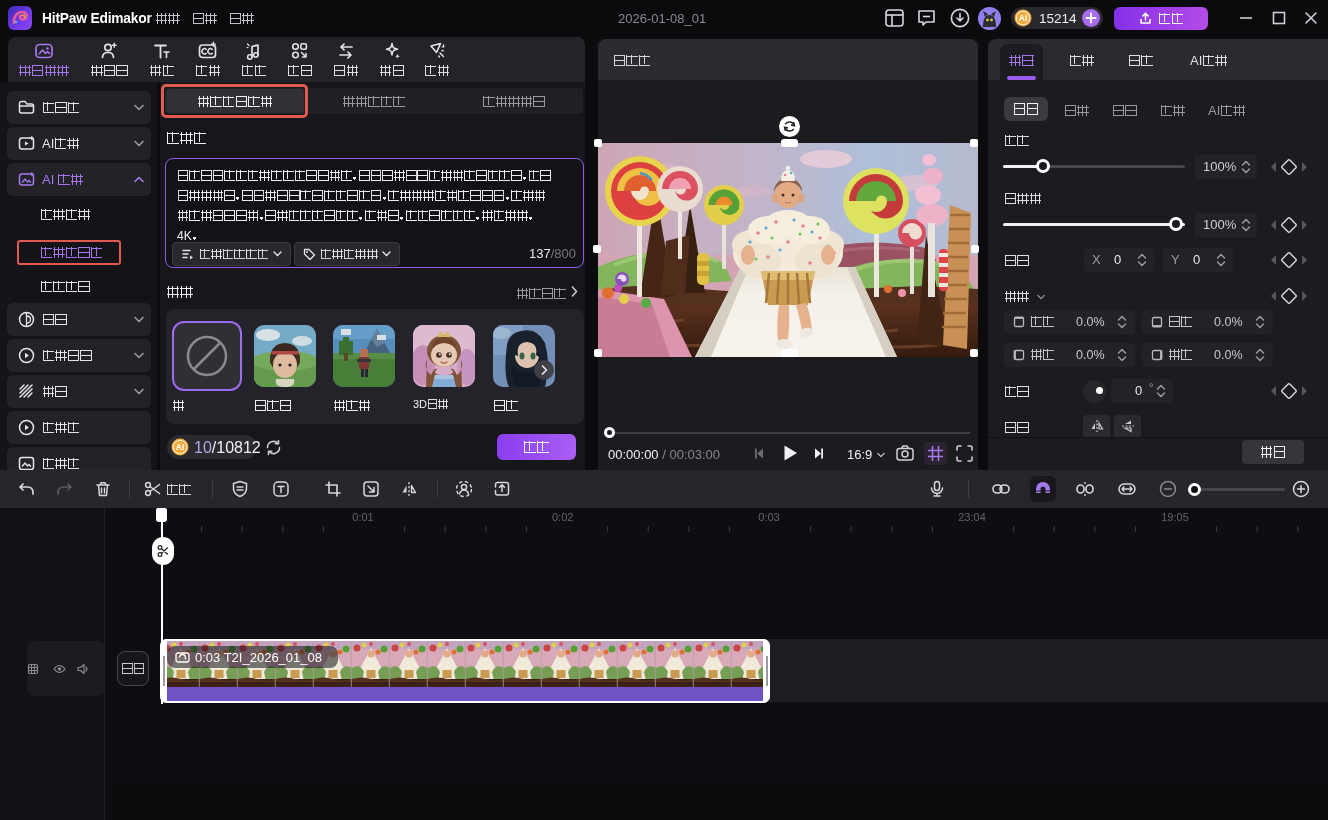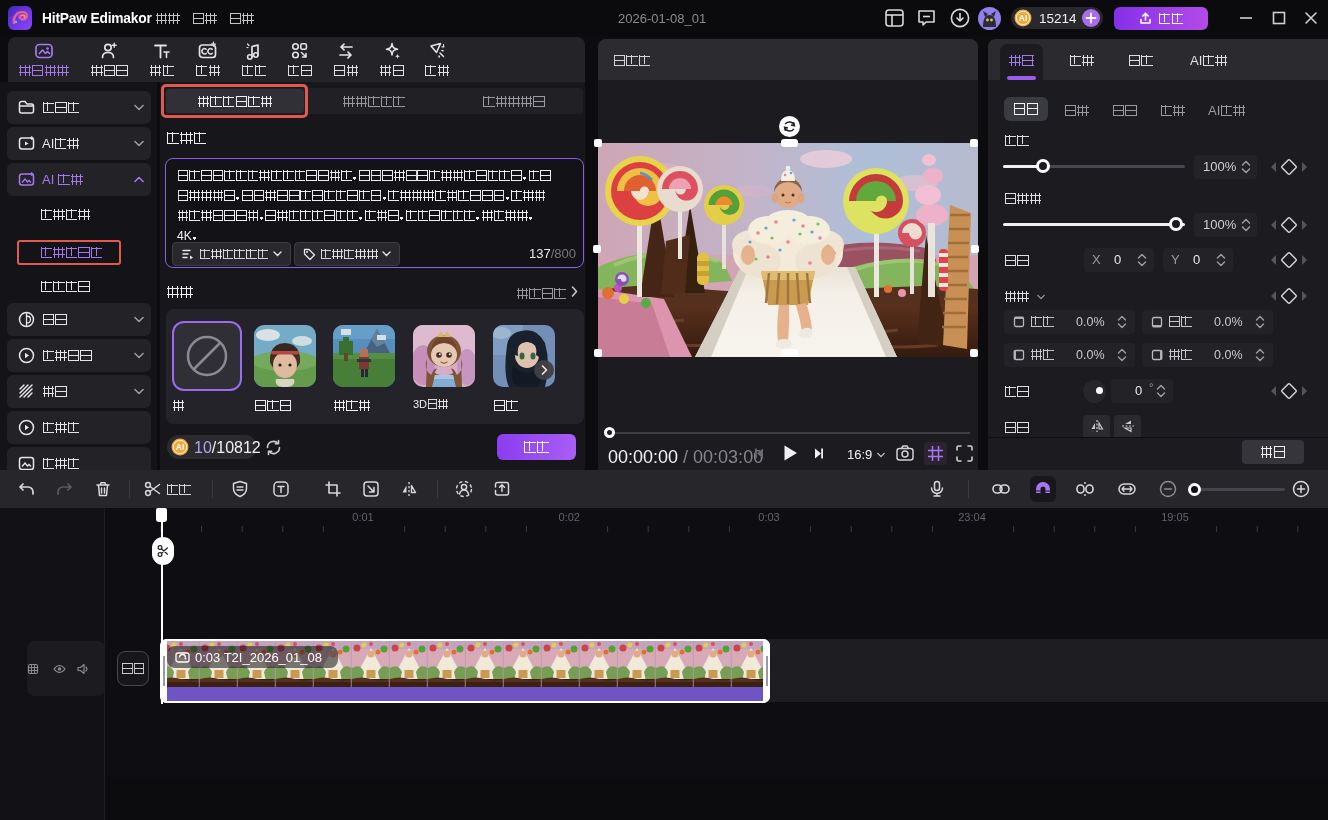--- a/index.html
+++ b/index.html
@@ -523,21 +523,21 @@
 <div class="abs" style="left:781px;top:139px;width:17px;height:8px;background:#fff;border-radius:3px"></div>
 <div class="abs" style="left:781px;top:349px;width:17px;height:8px;background:#fff;border-radius:3px"></div>
 <div class="abs" style="left:779px;top:116px;width:21px;height:21px;border-radius:50%;background:#fff">
     <svg width="21" height="21" viewBox="0 0 21 21">
       <path d="M6.2 8.2 a5 5 0 0 1 9 1.5 M14.8 12.8 a5 5 0 0 1 -9 -1.5" fill="none" stroke="#222" stroke-width="1.5"></path>
       <path d="M14.6 6.2 l.8 3.6 -3.4-.9 M6.4 14.8 l-.8-3.6 3.4 .9" fill="none" stroke="#222" stroke-width="1.5"></path>
     </svg>
   </div>
 <div class="abs" style="left:606px;top:432px;width:364px;height:2px;background:#3f3f45"></div>
 <div class="abs" style="left:604px;top:427px;width:11px;height:11px;border-radius:50%;background:#1b1b20;border:3px solid #fff"></div>
-<div class="abs" style="left:608px;top:447px;font-size:18px;color:#f0f0f2">00:00:00 <span style="color:#85858b">/ 00:03:00</span></div>
+<div class="abs" style="left:608px;top:447px;font-size:13px;color:#f0f0f2">00:00:00 <span style="color:#85858b">/ 00:03:00</span></div>
 <svg class="abs" style="left:753px;top:447px" width="13" height="13" viewBox="0 0 13 13">
     <path d="M10 1.5 L4 6.5 L10 11.5 Z" fill="#6a6a70"></path>
     <rect x="2" y="1.5" width="1.8" height="10" fill="#6a6a70"></rect>
   </svg>
 <svg class="abs" style="left:782px;top:444px" width="17" height="18" viewBox="0 0 17 18">
     <path d="M2.5 1.5 L15 9 L2.5 16.5 Z" fill="#f0f0f2"></path>
   </svg>
 <svg class="abs" style="left:812px;top:447px" width="13" height="13" viewBox="0 0 13 13">
     <path d="M3 1.5 L9 6.5 L3 11.5 Z" fill="#f0f0f2"></path>
     <rect x="9.2" y="1.5" width="1.8" height="10" fill="#f0f0f2"></rect>
@@ -794,21 +794,21 @@
     </svg>
     <div class="abs" style="left:1188px;top:18px;width:97px;height:3px;background:#46464c;border-radius:2px"></div>
     <div class="abs" style="left:1188px;top:13px;width:13px;height:13px;border-radius:50%;background:#0e0e12;border:3.5px solid #fff"></div>
     <svg class="abs" style="left:1292px;top:10px" width="18" height="18" viewBox="0 0 18 18">
       <circle cx="9" cy="9" r="7.5" fill="none" stroke="#d8d8dc" stroke-width="1.5"></circle>
       <path d="M5.5 9 h7 M9 5.5 v7" stroke="#d8d8dc" stroke-width="1.5" stroke-linecap="round"></path>
     </svg>
   </div>
 <div class="abs" style="left:0;top:508px;width:1328px;height:269px;background:#0e0e12">
     <div class="abs" style="left:349px;top:3px;width:28px;text-align:center;font-size:11px;color:#62626a">0:01</div>
-    <div class="abs" style="left:552px;top:3px;width:28px;text-align:right;font-size:11px;color:#62626a">0:02</div>
+    <div class="abs" style="left:552px;top:3px;width:28px;text-align:left;font-size:11px;color:#62626a">0:02</div>
     <div class="abs" style="left:755px;top:3px;width:28px;text-align:center;font-size:11px;color:#62626a">0:03</div>
     <div class="abs" style="left:958px;top:3px;width:28px;text-align:center;font-size:11px;color:#62626a">23:04</div>
     <div class="abs" style="left:1161px;top:3px;width:28px;text-align:center;font-size:11px;color:#62626a">19:05</div>
     <svg class="abs" style="left:0;top:0" width="1328" height="26" viewBox="0 0 1328 26">
       <rect x="160.5" y="18" width="1" height="6" fill="#3a3a42"></rect>
       <rect x="201.1" y="18" width="1" height="6" fill="#3a3a42"></rect>
       <rect x="241.7" y="18" width="1" height="6" fill="#3a3a42"></rect>
       <rect x="282.3" y="18" width="1" height="6" fill="#3a3a42"></rect>
       <rect x="322.9" y="18" width="1" height="6" fill="#3a3a42"></rect>
       <rect x="404.1" y="18" width="1" height="6" fill="#3a3a42"></rect>

